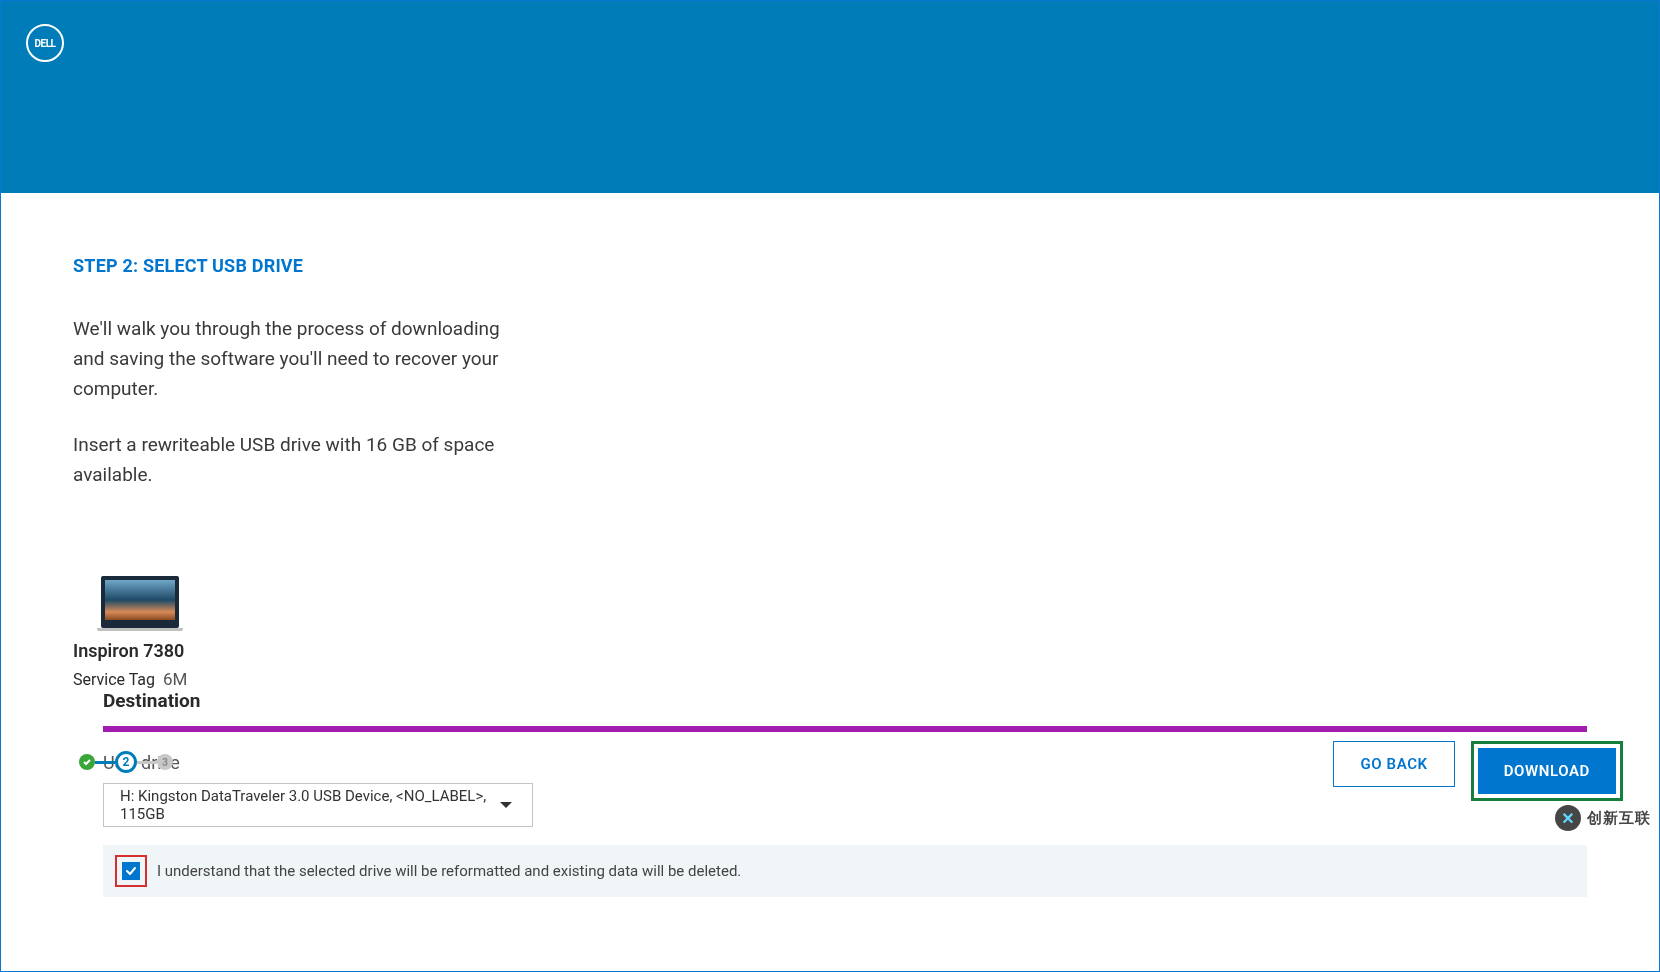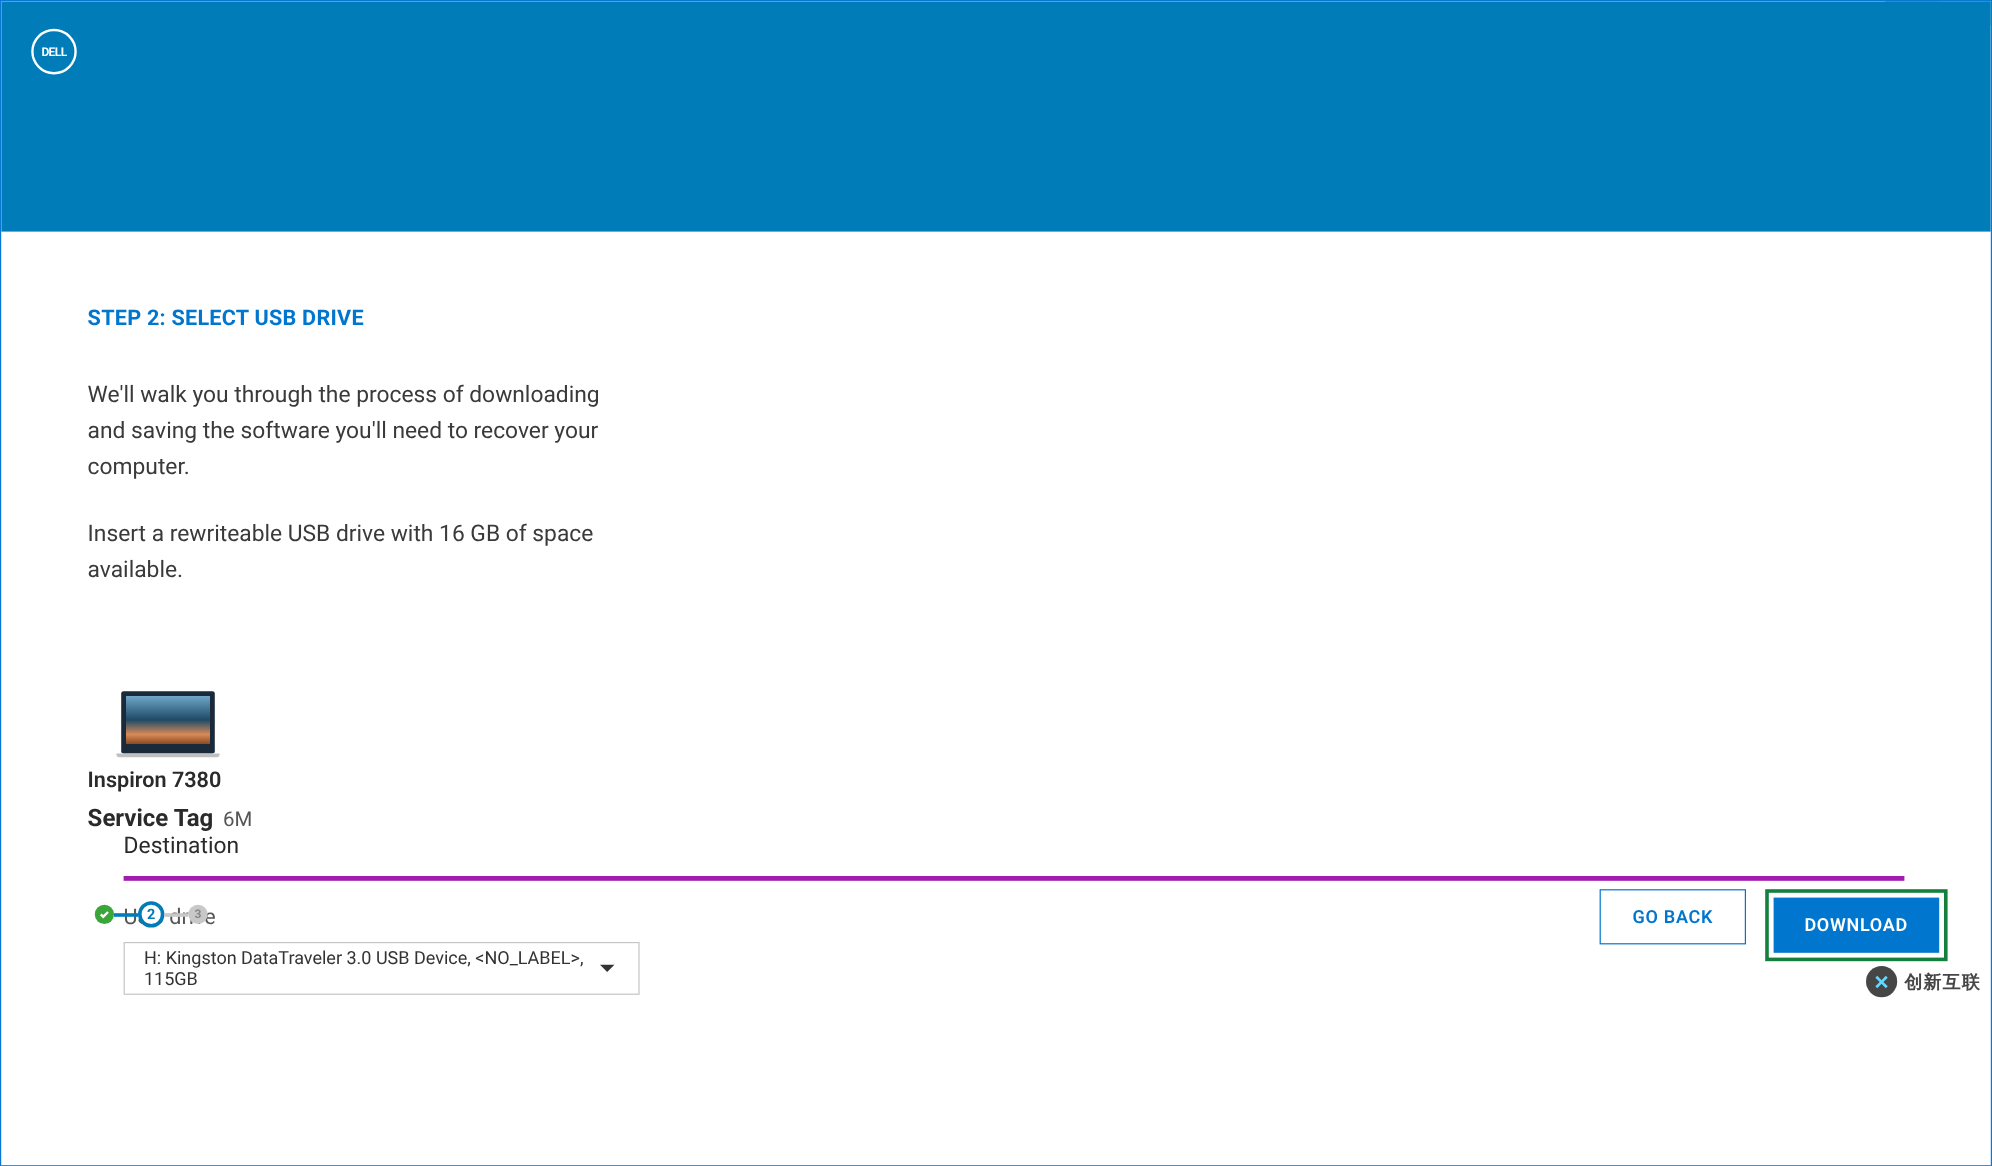--- a/index.html
+++ b/index.html
@@ -24,32 +24,32 @@
 
 .step-heading { color: #0076ce; font-size: 18px; font-weight: 700; letter-spacing: 0.2px; margin-bottom: 38px; }
 .para { font-size: 19px; line-height: 1.58; color: #3a3a3a; margin-bottom: 26px; }
 
 .device-card { margin-top: 86px; }
 .device-image { width: 78px; height: 52px; background: #1a2a3a; border-radius: 2px; margin-left: 28px; position: relative; margin-bottom: 12px; }
 .device-image::before { content: ""; position: absolute; inset: 4px 4px 8px 4px; background: linear-gradient(180deg,#6fa6c8 0%, #1e4a66 50%, #d88a58 80%, #8b4a22 100%); }
 .device-image::after { content: ""; position: absolute; left: -4px; right: -4px; bottom: -3px; height: 3px; background: #c0c0c0; border-radius: 0 0 2px 2px; }
 .device-name { font-size: 18px; color: #2a2a2a; font-weight: 600; margin-bottom: 8px; }
 .device-service-row { display: flex; align-items: baseline; gap: 8px; }
-.device-service-label { font-size: 20px; color: #2a2a2a; font-weight: 700; }
+.device-service-label { font-size: 16px; color: #2a2a2a; font-weight: 400; }
 .device-service-value { font-size: 17px; color: #555; }
 
 .progress-abs { position: absolute; left: 78px; top: 750px; display: flex; align-items: center; }
 .step-dot { width: 16px; height: 16px; border-radius: 50%; display: flex; align-items: center; justify-content: center; color: #fff; font-size: 10px; font-weight: bold; }
 .step-done { background: #3aa63a; }
 .step-current { width: 22px; height: 22px; border: 3px solid #007db8; background: #fff; color: #007db8; border-radius: 50%; display: flex; align-items: center; justify-content: center; font-size: 12px; font-weight: bold; }
 .step-future { background: #c8c8c8; color: #888; }
 .step-line { width: 20px; height: 3px; background: #007db8; }
 .step-line-grey { width: 20px; height: 3px; background: #c8c8c8; }
 
-.dest-heading { font-size: 19px; font-weight: 400; color: #2a2a2a; padding-bottom: 14px; border-bottom: 4px solid #a21caf; margin-bottom: 20px; }
+.dest-heading { font-size: 19px; font-weight: 700; color: #2a2a2a; padding-bottom: 14px; border-bottom: 6px solid #a21caf; margin-bottom: 20px; }
 .field-label { font-size: 18px; color: #555; margin-bottom: 10px; }
 .select-box { width: 430px; height: 44px; border: 1px solid #c5c5c5; display: flex; align-items: center; justify-content: space-between; padding: 0 20px 0 16px; cursor: pointer; }
 .select-box span { font-size: 15px; color: #333; }
 .select-box .caret { width: 0; height: 0; border-left: 6px solid transparent; border-right: 6px solid transparent; border-top: 6px solid #333; }
 .confirm-row { margin-top: 18px; background: #f0f5f8; padding: 10px 12px; display: flex; align-items: center; }
 .red-ring { border: 2px solid #d62f2f; padding: 5px; display: inline-flex; }
 .cb { width: 18px; height: 18px; background: #0076ce; display: flex; align-items: center; justify-content: center; }
 .cb svg { display: block; }
 .confirm-text { margin-left: 10px; font-size: 15px; color: #444; }
 
@@ -100,20 +100,30 @@
     </div>
   </section>
 
   <section class="right-col">
     <div class="dest-heading">Destination</div>
     <div class="field-label">USB drive</div>
     <div class="select-box">
       <span>H: Kingston DataTraveler 3.0 USB Device, &lt;NO_LABEL&gt;, 115GB</span>
       <span class="caret"></span>
     </div>
+    <div class="confirm-row">
+      <span class="red-ring">
+        <span class="cb">
+          <svg width="12" height="12" viewBox="0 0 12 12">
+            <path d="M2 6 L5 9 L10 3" stroke="#ffffff" stroke-width="2" fill="none" stroke-linecap="round" stroke-linejoin="round"></path>
+          </svg>
+        </span>
+      </span>
+      <span class="confirm-text">I understand that the selected drive will be reformatted and existing data will be deleted.</span>
+    </div>
   </section>
 
 </main>
 
 <div class="progress-abs">
   <div class="step-dot step-done">
     <svg width="10" height="10" viewBox="0 0 10 10">
       <path d="M2 5 L4 7 L8 3" stroke="#ffffff" stroke-width="2" fill="none"></path>
     </svg>
   </div>

